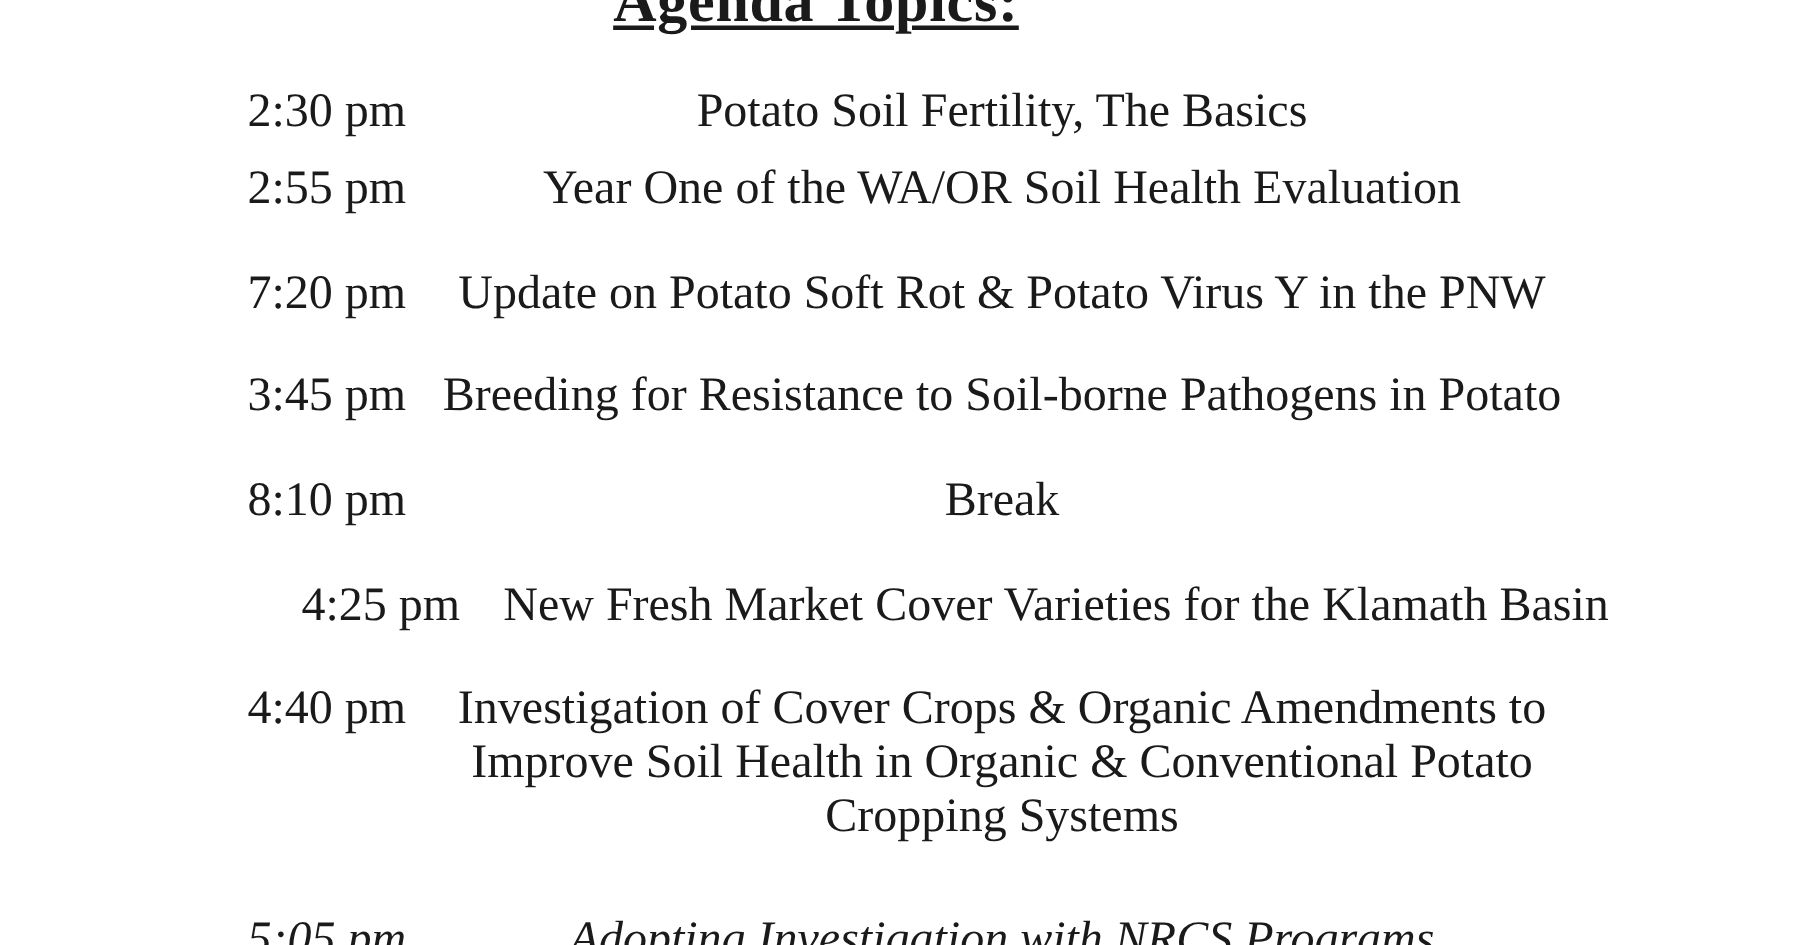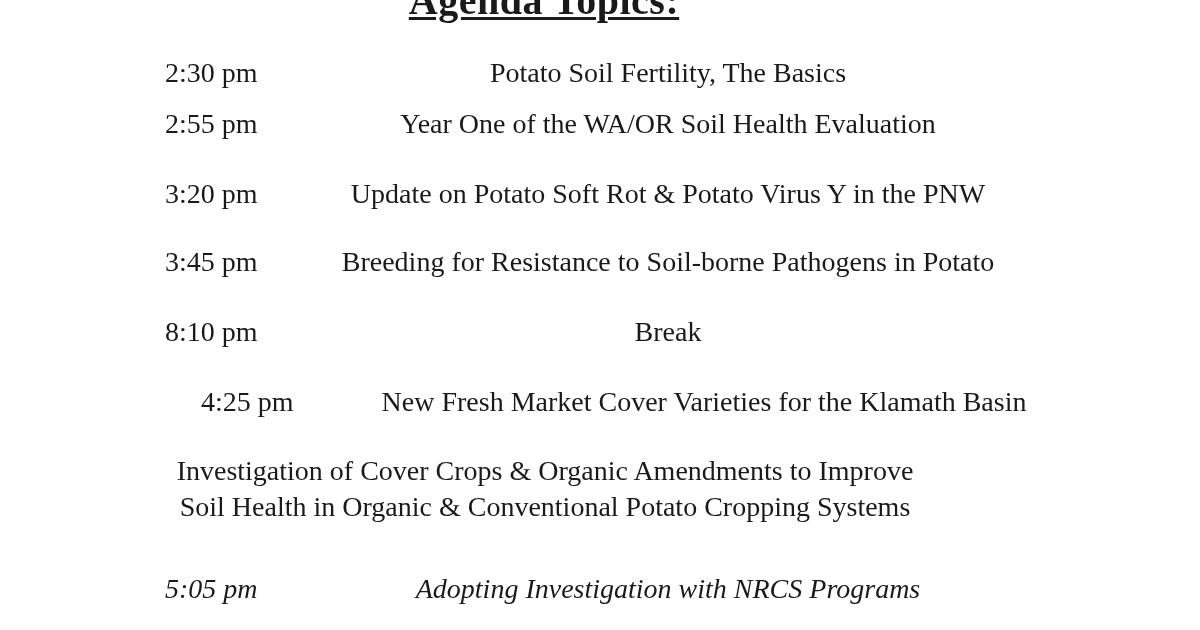--- a/index.html
+++ b/index.html
@@ -28,21 +28,21 @@
     text-decoration-thickness: 3px;
     text-underline-offset: 3px;
     letter-spacing: 0.5px;
   }
   .agenda {
     padding-left: 165px;
   }
   .row {
     display: flex;
     align-items: flex-start;
-    font-size: 28px;
+    font-size: 32px;
     line-height: 36px;
   }
   .time {
     flex: none;
     width: 123px;
     white-space: nowrap;
   }
   .topic {
     flex: none;
     width: 760px;
@@ -68,40 +68,41 @@
     <span class="time">2:30 pm</span>
     <span class="topic">Potato Soil Fertility, The Basics</span>
   </div>
 
   <div class="row">
     <span class="time">2:55 pm</span>
     <span class="topic">Year One of the WA/OR Soil Health Evaluation</span>
   </div>
 
   <div class="row">
-    <span class="time">3:20 pm</span>
+    <span class="time">7:20 pm</span>
     <span class="topic">Update on Potato Soft Rot &amp; Potato Virus Y in the PNW</span>
   </div>
 
   <div class="row">
     <span class="time">3:45 pm</span>
     <span class="topic">Breeding for Resistance to Soil-borne Pathogens in Potato</span>
   </div>
 
   <div class="row">
     <span class="time">8:10 pm</span>
     <span class="topic">Break</span>
   </div>
 
   <div class="row">
     <span class="time">4:25 pm</span>
     <span class="topic">New Fresh Market Cover Varieties for the Klamath Basin</span>
   </div>
 
   <div class="row">
+    <span class="time">4:40 pm</span>
     <span class="topic">Investigation of Cover Crops &amp; Organic Amendments to Improve Soil Health in Organic &amp; Conventional Potato Cropping Systems</span>
   </div>
 
   <div class="row">
     <span class="time">5:05 pm</span>
     <span class="topic">Adopting Investigation with NRCS Programs</span>
   </div>
 </div>
 </div>
 

